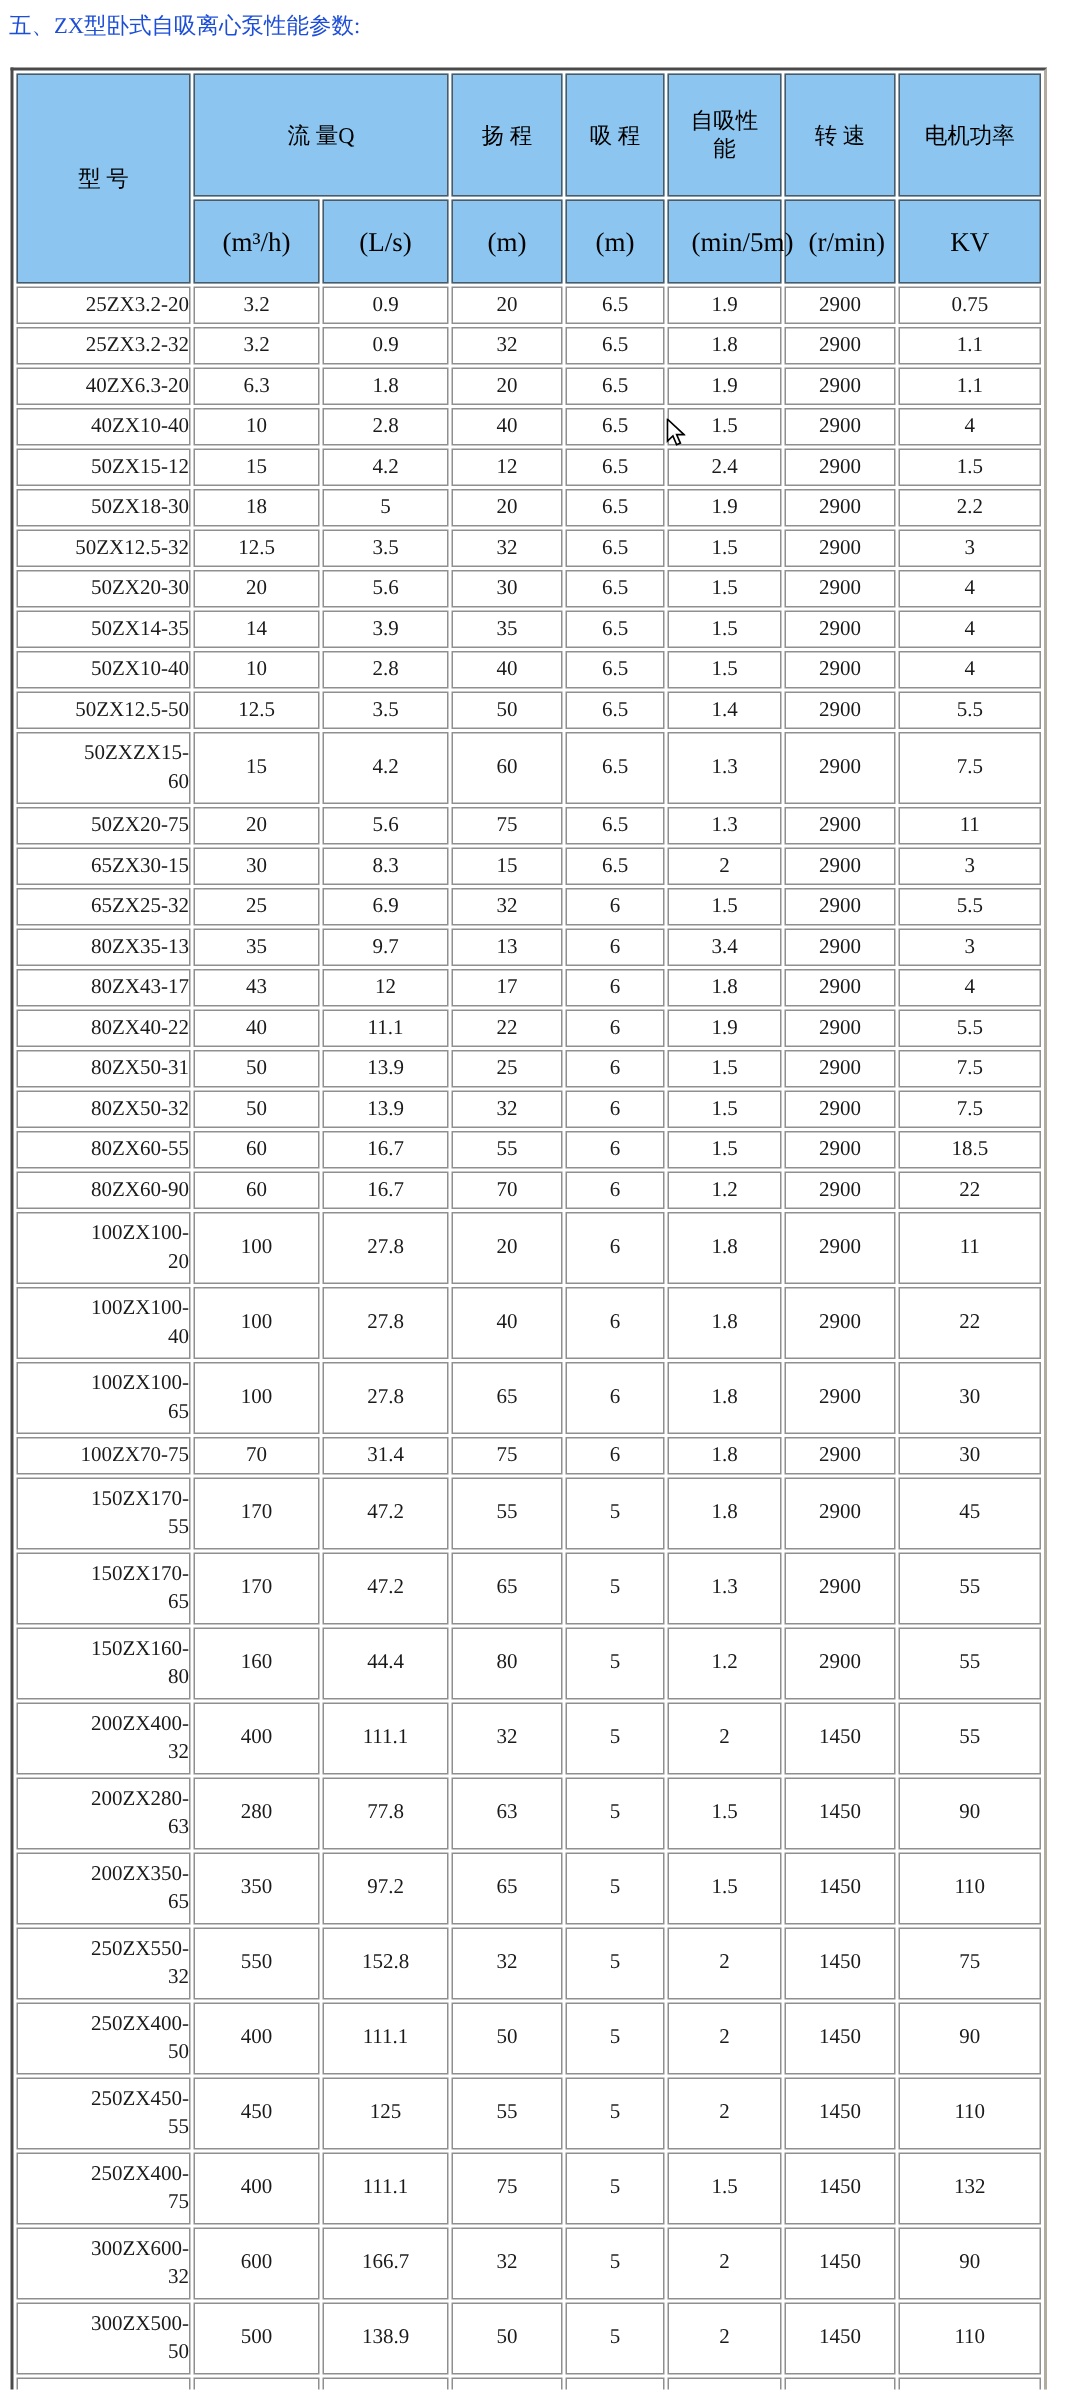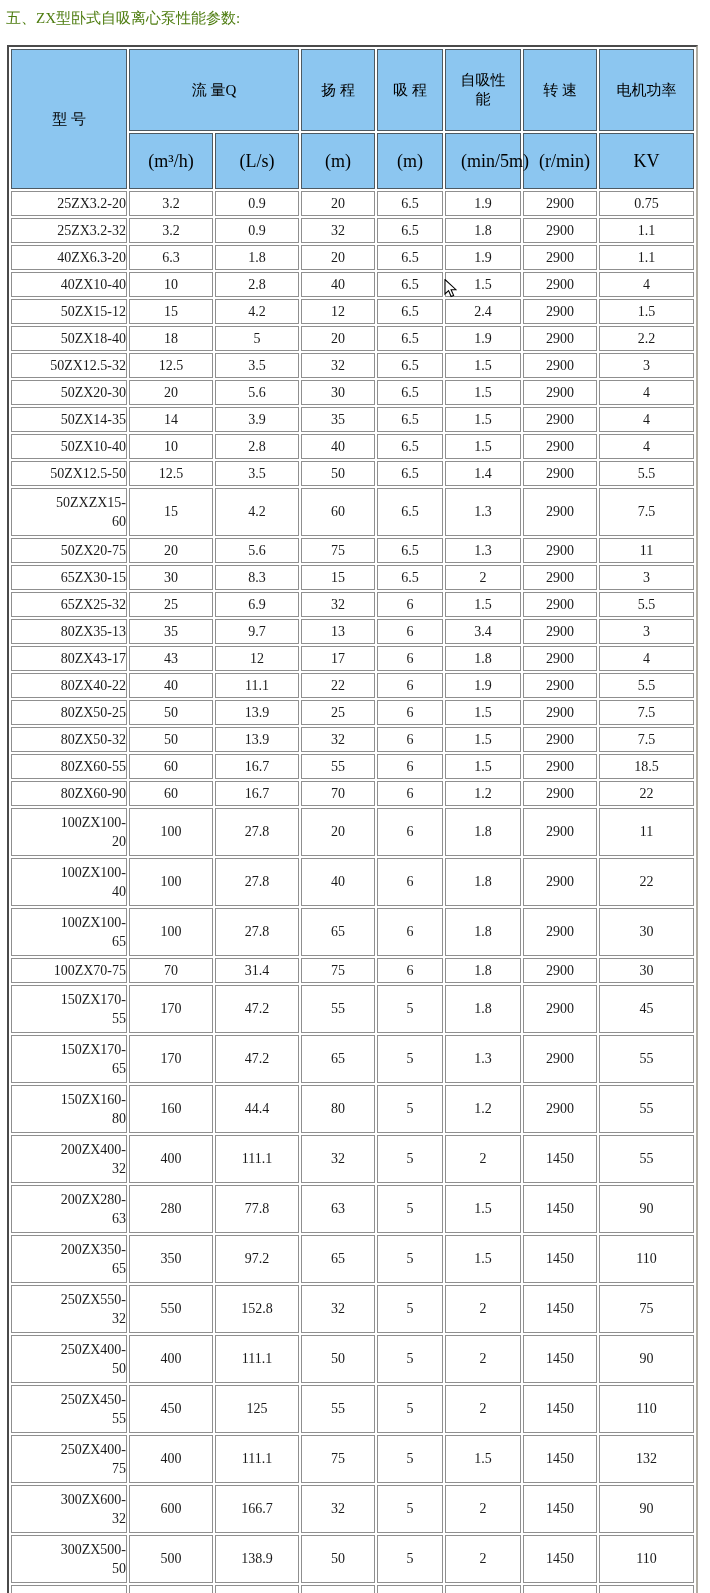--- a/index.html
+++ b/index.html
@@ -5,21 +5,21 @@
   html,body{margin:0;padding:0;background:#fff;}
   body{
     width:710px;height:1593px;position:relative;
     font-family:"Liberation Serif","DejaVu Serif",serif;
     color:#000;
   }
   .title{
     padding:9px 0 0 6px;
     font-size:15px;
     line-height:19px;
-    color:#4d7c0f;
+    color:#1d4ed8;
   }
   table{
     margin:17px 0 0 7px;
     border-collapse:separate;
     border-spacing:2px;
     table-layout:fixed;
     width:687px;
     background:#fff;
     border-top:2px solid #4a4a4a;
     border-left:2px solid #4a4a4a;
@@ -138,21 +138,21 @@
         <td class="model">50ZX15-12</td>
         <td>15</td>
         <td>4.2</td>
         <td>12</td>
         <td>6.5</td>
         <td>2.4</td>
         <td>2900</td>
         <td>1.5</td>
       </tr>
       <tr>
-        <td class="model">50ZX18-40</td>
+        <td class="model">50ZX18-30</td>
         <td>18</td>
         <td>5</td>
         <td>20</td>
         <td>6.5</td>
         <td>1.9</td>
         <td>2900</td>
         <td>2.2</td>
       </tr>
       <tr>
         <td class="model">50ZX12.5-32</td>
@@ -268,21 +268,21 @@
         <td class="model">80ZX40-22</td>
         <td>40</td>
         <td>11.1</td>
         <td>22</td>
         <td>6</td>
         <td>1.9</td>
         <td>2900</td>
         <td>5.5</td>
       </tr>
       <tr>
-        <td class="model">80ZX50-25</td>
+        <td class="model">80ZX50-31</td>
         <td>50</td>
         <td>13.9</td>
         <td>25</td>
         <td>6</td>
         <td>1.5</td>
         <td>2900</td>
         <td>7.5</td>
       </tr>
       <tr>
         <td class="model">80ZX50-32</td>

